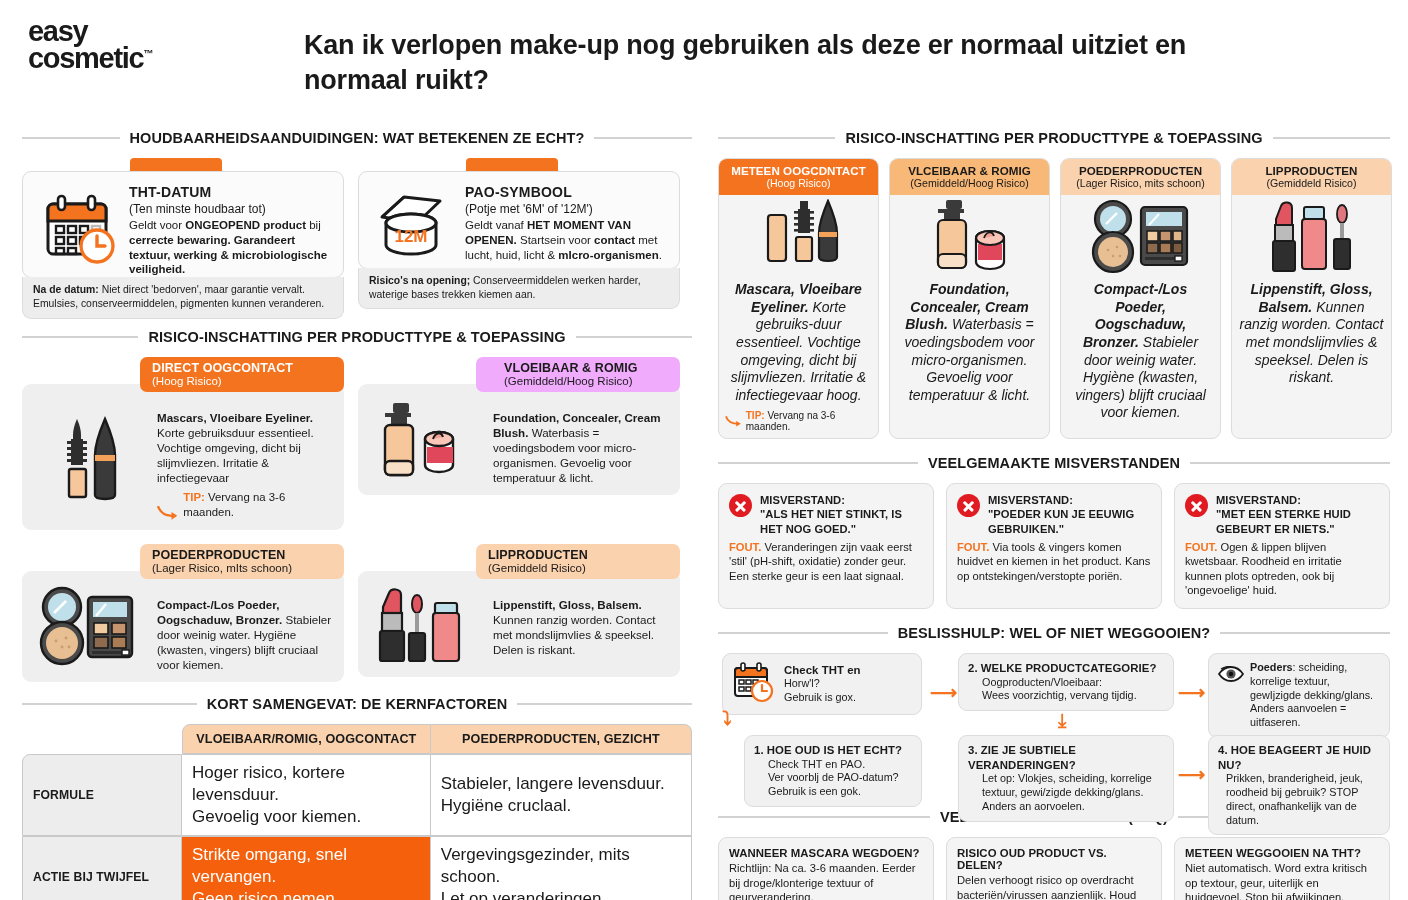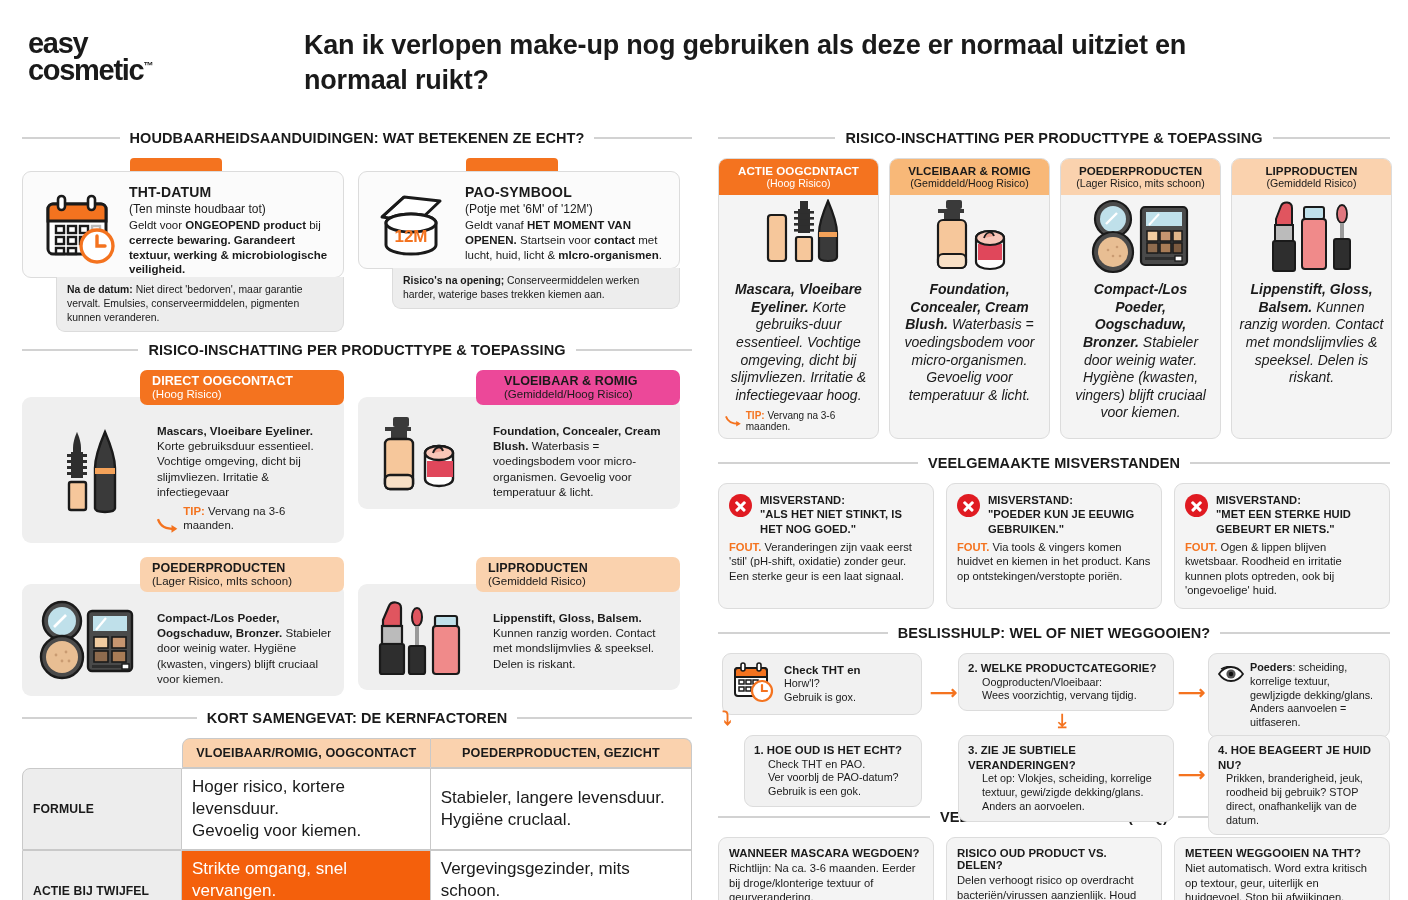--- a/index.html
+++ b/index.html
@@ -6,21 +6,21 @@
   body {
     width: 1408px; height: 900px;
     background: #ffffff;
     font-family: "Liberation Sans", sans-serif;
     color: #1a1a1a;
     overflow: hidden;
     position: relative;
   }
   
   .header { display: flex; align-items: flex-start; padding: 14px 20px 0 28px; height: 120px; }
-  .logo { width: 230px; flex: 0 0 230px; padding-top: 4px; margin-top: 12px; }
+  .logo { width: 230px; flex: 0 0 230px; padding-top: 4px; }
   .logo-l1 { font-size: 29px; font-weight: 800; letter-spacing: -1.3px; line-height: 0.92; }
   .logo-l2 { font-size: 29px; font-weight: 800; letter-spacing: -1.3px; line-height: 0.92; }
   .logo-tm { font-size: 10px; vertical-align: super; font-weight: 700; }
   .head-title {
     font-size: 27px; font-weight: 700; line-height: 1.28;
     padding-left: 46px; padding-top: 14px; max-width: 960px;
     letter-spacing: -0.2px;
   }
 
   
@@ -41,32 +41,32 @@
   .tht-card { width: 322px; flex: 0 0 322px; position: relative; }
   .tab-strip { height: 13px; width: 92px; background: #F4731F; border-radius: 4px 4px 0 0; margin-left: 108px; }
   .tht-body { background: #fbfbfb; border: 1px solid #dcdcdc; border-radius: 9px; display: flex; padding: 10px 10px 0 10px; min-height: 98px; }
   .tht-ico { width: 96px; flex: 0 0 96px; display: flex; align-items: center; justify-content: center; }
   .tht-txt { font-size: 11.5px; line-height: 1.28; padding-top: 2px; }
   .tht-txt .t-h { font-size: 14px; font-weight: 800; letter-spacing: 0.2px; }
   .tht-txt .t-s { font-size: 12px; }
   .tht-foot {
     background: #ededed; border: 1px solid #dcdcdc; border-top: none;
     border-radius: 0 0 9px 9px; font-size: 10.4px; line-height: 1.32;
-    padding: 6px 10px 7px; margin-top: -1px; margin-left: 34px;
+    padding: 6px 10px 7px; margin-top: -1px;
   }
 
   
   .prod-grid { display: grid; grid-template-columns: 322px 322px; gap: 14px 14px; }
   .prod-card { position: relative; padding-top: 0; }
   .prod-badge {
     border-radius: 7px; padding: 4px 10px 5px 12px;
     margin-left: 118px; position: relative; z-index: 3;
   }
   .prod-badge.hi { background: #F4731F; }
-  .prod-badge.mid { background: #ec4899; padding-left: 28px; }
+  .prod-badge.mid { background: #f0abfc; padding-left: 28px; }
   .prod-badge.low { background: #FAD2AE; }
   .prod-badge .b1 { font-size: 12.5px; font-weight: 800; letter-spacing: 0.1px; }
   .prod-badge .b2 { font-size: 11.5px; }
   .prod-badge.hi .b1, .prod-badge.hi .b2 { color: #fff; }
   .prod-inner {
     background: #efefef; border-radius: 9px; display: flex;
     margin-top: -8px; padding: 12px 10px 10px; min-height: 96px; gap: 15px;
   }
   .prod-ico { width: 110px; flex: 0 0 110px; display: flex; align-items: center; justify-content: center; }
   .prod-txt { font-size: 11.6px; line-height: 1.3; padding-top: 14px; }
@@ -404,21 +404,21 @@
     <div class="sec-title">
       <span class="rule"></span>
       <span class="txt">RISICO-INSCHATTING PER PRODUCTTYPE &amp; TOEPASSING</span>
       <span class="rule"></span>
     </div>
 
     <div class="risk-row">
 
       <div class="risk-card">
         <div class="risk-head hi">
-          <div class="h1">ACTIE OOGCDNTACT</div>
+          <div class="h1">METEEN OOGCDNTACT</div>
           <div class="h2">(Hoog Risico)</div>
         </div>
         <div class="risk-ico">
           <svg width="86" height="76" viewBox="0 0 86 76">
             <rect x="12" y="16" width="18" height="46" rx="3" fill="#F6C79B" stroke="#1a1a1a" stroke-width="2.2"></rect>
             <rect x="44" y="2" width="8" height="8" fill="#2e2e2e"></rect>
             <rect x="42" y="10" width="12" height="24" fill="#2e2e2e"></rect>
             <g fill="#2e2e2e">
                 <rect x="38" y="12" width="20" height="2.6"></rect>
                 <rect x="38" y="18" width="20" height="2.6"></rect>

